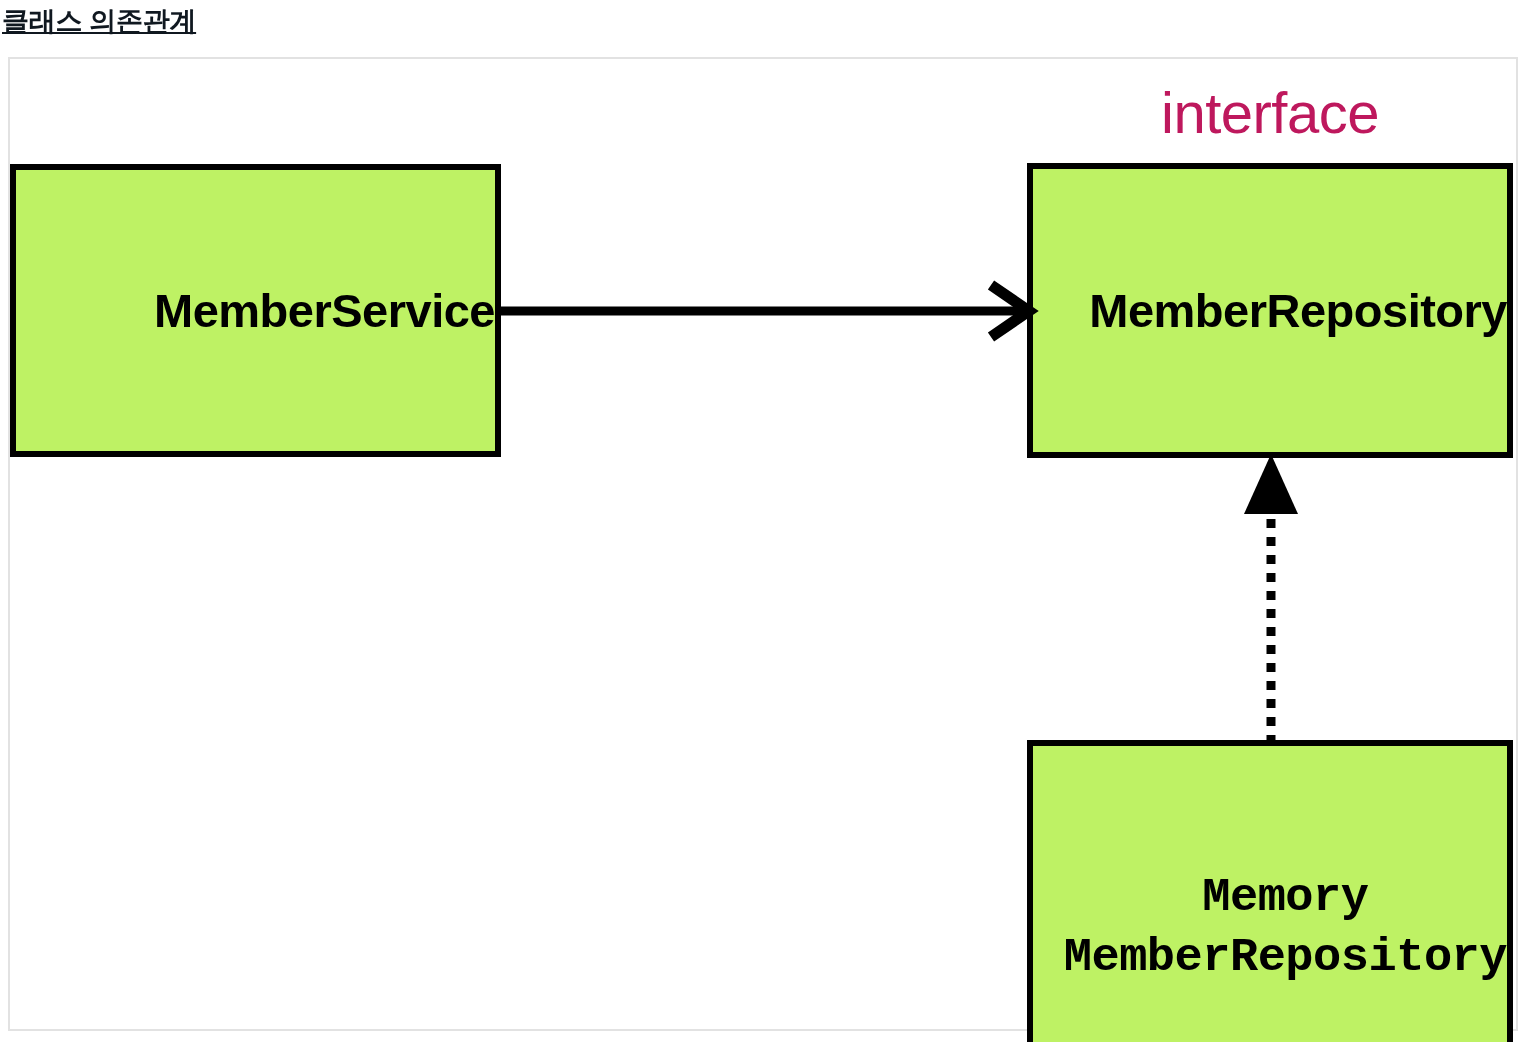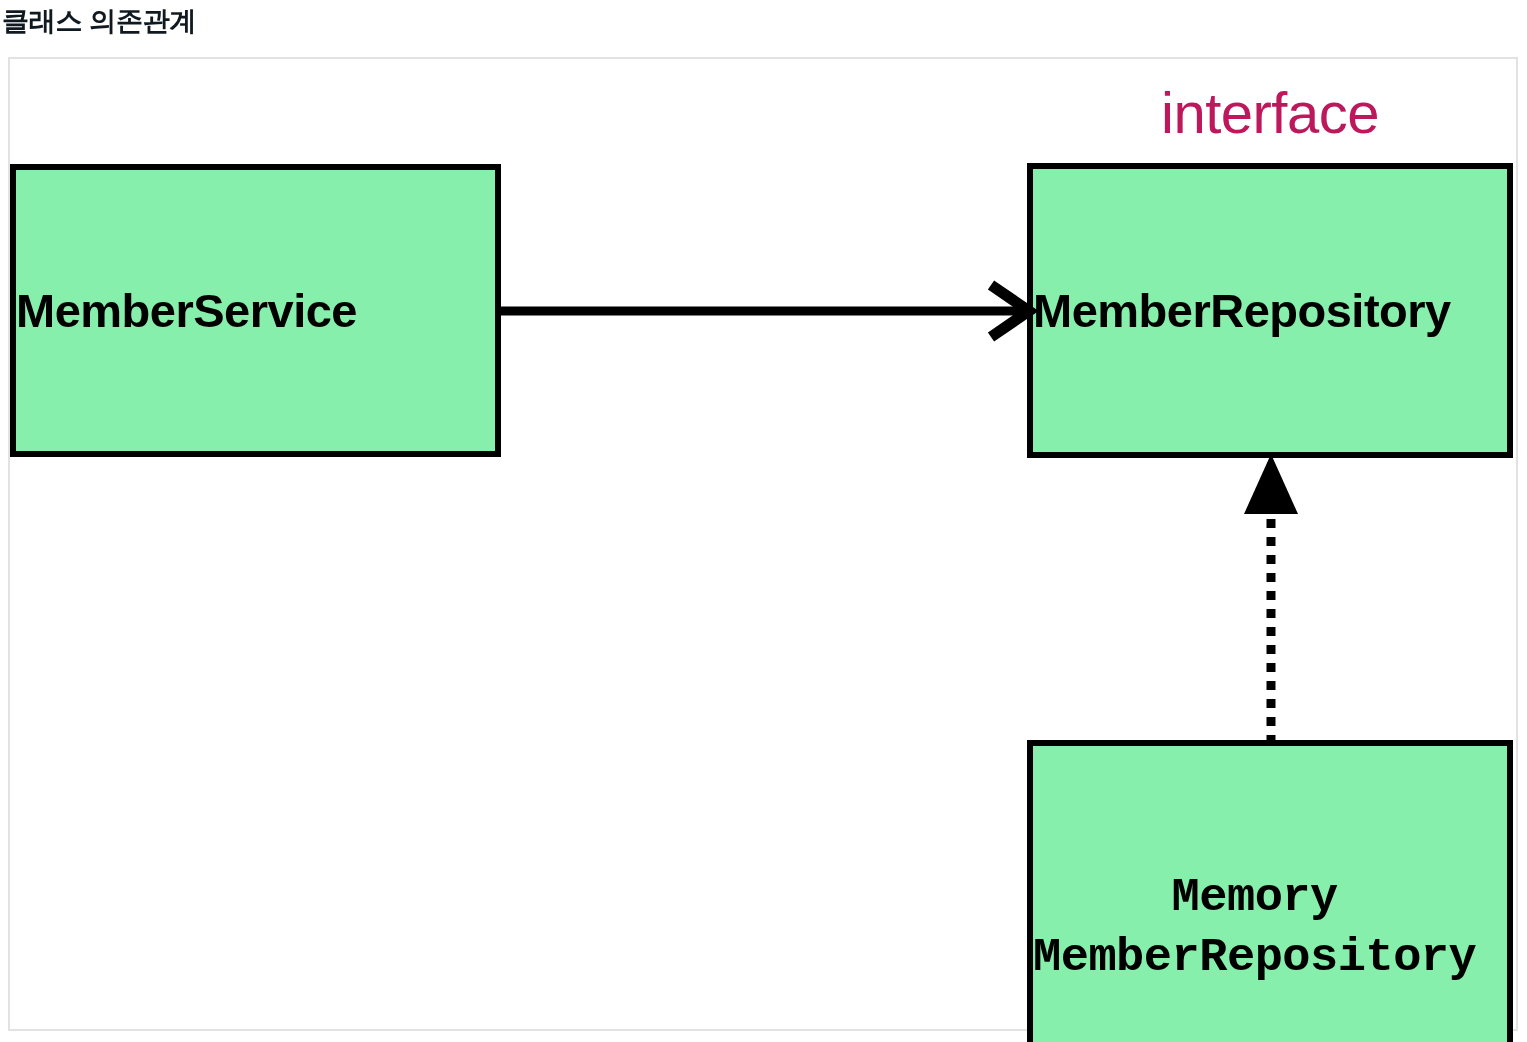--- a/index.html
+++ b/index.html
@@ -20,43 +20,44 @@
   #page-title {
     position: absolute;
     left: 2px;
     top: 4px;
     font-size: 27px;
     font-weight: bold;
     color: #101820;
     letter-spacing: -0.3px;
     line-height: 34px;
     white-space: nowrap;
+    text-decoration: underline;
   }
 
   
   #diagram-frame {
     position: absolute;
     left: 8px;
     top: 57px;
     width: 1510px;
     height: 974px;
     border: 2px solid #e2e2e2;
     box-sizing: border-box;
     background: #ffffff;
   }
 
   
   .class-box {
     position: absolute;
     box-sizing: border-box;
     border: 6px solid #000000;
-    background: #86efac;
+    background: #bef264;
     display: flex;
     align-items: center;
-    justify-content: flex-start;
+    justify-content: flex-end;
     text-align: center;
   }
   .class-box-label {
     font-size: 47px;
     font-weight: bold;
     color: #000000;
     line-height: 60px;
     letter-spacing: -0.5px;
     white-space: pre-line;
   }

